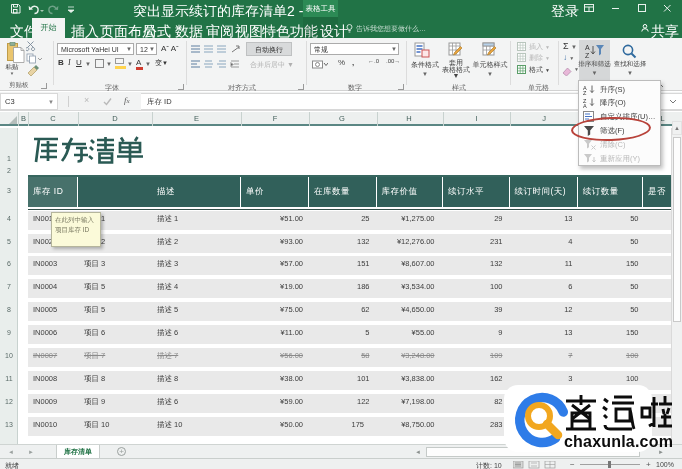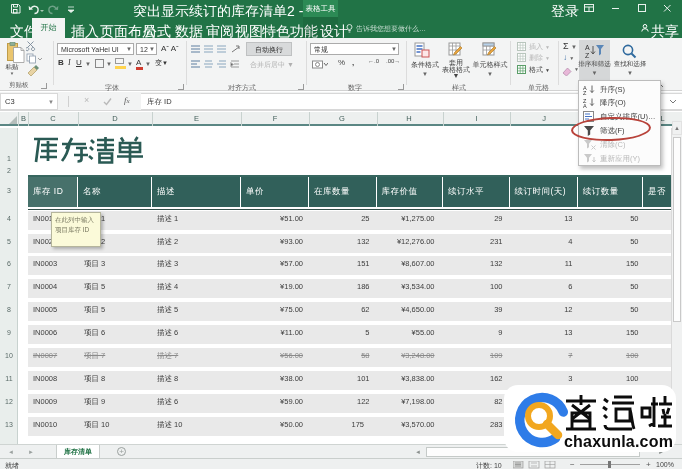--- a/index.html
+++ b/index.html
@@ -300,21 +300,20 @@
       <path d="M29 9 h24 M39 3 L33 14 M36.5 9 C35 17 33 21 29 26 M43 13 h11 M48.5 13 v11 c0 2.5 -2 2.5 -4 2.5 M41 20 h14"></path>
       <path d="M58 5 l3 3 M57 12 l3 3 M56 21 l3.5 3 M64 5 h17 M64 10 h17 M64 15 h17 M72.5 2 v13 M66.5 18.5 h12.5 v9 h-12.5 z M66.5 23 h12.5"></path>
       <path d="M88 2.5 l2.5 4 M104.5 2 l-2.5 4 M87 8 h20 v9 h-20 z M87 12.5 h20 M97 8 v9 M84 21.5 h26 M97 17 v11"></path>
     </g>
   </svg>
   <div class="abs" style="left:28px;top:47px;width:643px;height:2px;background:#37665f"></div>
 
   <div class="abs" style="left:28px;top:49px;width:654px;height:30px;background:#31605a">
       <div style="position:absolute;left:0;top:31.5px;width:643px;height:1.5px;background:#334f4a"></div>
     <div class="hc" style="left:0;width:50px;background:#47716b;border-right:1.5px solid #fff">库存 ID</div>
-    <div class="hc" style="left:50px;width:74px;border-right:1.5px solid #fff">名称</div>
     <div class="hc" style="left:124px;width:89px;border-right:1.5px solid #fff">描述</div>
     <div class="hc" style="left:213px;width:68px;border-right:1.5px solid #fff">单价</div>
     <div class="hc" style="left:281px;width:67.5px;border-right:1.5px solid #fff">在库数量</div>
     <div class="hc" style="left:348.5px;width:66.5px;border-right:1.5px solid #fff">库存价值</div>
     <div class="hc" style="left:415px;width:66.5px;border-right:1.5px solid #fff">续订水平</div>
     <div class="hc" style="left:481.5px;width:68.2px;border-right:1.5px solid #fff">续订时间(天)</div>
     <div class="hc" style="left:549.7px;width:65.3px;border-right:1.5px solid #fff">续订数量</div>
     <div class="hc" style="left:615px;width:39px">是否</div>
   </div>
 
@@ -416,21 +415,21 @@
     <div class="c r" style="left:414.5px;width:60px">82</div>
       <div class="c r" style="left:484.5px;width:60px">3</div>
       <div class="c r" style="left:550.5px;width:60px">50</div>
   </div>
   <div class="row" style="top:288.5px">
     <div class="c" style="left:5px">IN0010</div>
       <div class="c" style="left:56px">项目 10</div>
       <div class="c" style="left:129px">描述 10</div>
     <div class="c r" style="left:215px;width:60px">¥50.00</div>
       <div class="c r" style="left:276px;width:60px">175</div>
-      <div class="c r" style="left:336.5px;width:70px">¥3,570.00</div>
+      <div class="c r" style="left:336.5px;width:70px">¥8,750.00</div>
     <div class="c r" style="left:414.5px;width:60px">283</div>
       <div class="c r" style="left:484.5px;width:60px">8</div>
       <div class="c r" style="left:550.5px;width:60px">50</div>
   </div>
 
   <div class="abs" style="left:671px;top:0;width:11px;height:316px;background:#f0f1f1;border-left:1px solid #dadada"></div>
   <div class="abs" style="left:672px;top:-7px;width:10px;height:14px;background:#f0f1f1;border:1px solid #e2e2e2;color:#777;font-size:6px;text-align:center;line-height:13px">▲</div>
   <div class="abs" style="left:673px;top:9px;width:8px;height:185px;background:#fdfdfd;border:1px solid #c9c9c9"></div>
 
   <div class="abs" style="left:51px;top:84px;width:50px;height:35px;background:#fbfad9;border:1px solid #b5b59c;box-shadow:2px 2px 3px rgba(0,0,0,0.25);z-index:5">
@@ -506,21 +505,21 @@
     <svg style="position:absolute;left:4px;top:2px" width="13" height="11" viewBox="0 0 13 11">
         <path d="M1 1 h8 l-3 3.8 v3.4 l-2 1.3 v-4.7 z" fill="#c9c9c9"></path>
         <path d="M11 4 v5 m0 0 l-1.5 -1.7 m1.5 1.7 l1.5 -1.7" stroke="#c9c9c9" stroke-width="1"></path>
       </svg>
     <span class="tx">重新应用(Y)</span>
   </div>
 </div>
 
 <div class="abs" style="left:571px;top:117px;width:80px;height:24px;border:2px solid #b8423a;border-radius:50%;transform:rotate(-2deg);z-index:11"></div>
 
-<div class="abs" id="wm" style="left:504px;top:384.5px;width:172px;height:67px;background:#fff;border-radius:14px;z-index:20">
+<div class="abs" id="wm" style="left:504px;top:384.5px;width:148px;height:67px;background:#fff;border-radius:14px;z-index:20">
   <svg style="position:absolute;left:8px;top:4px" width="60" height="62" viewBox="0 0 60 62">
     <path d="M 51.3 23.0 A 22.5 22.5 0 1 0 43.5 49.2" fill="none" stroke="#2e7ce8" stroke-width="9.5" stroke-linecap="round"></path>
     <circle cx="27" cy="27" r="11" fill="none" stroke="#f2a71f" stroke-width="6"></circle>
     <path d="M35 35 L46 46" stroke="#f2a71f" stroke-width="8.5" stroke-linecap="round"></path>
   </svg>
   <svg style="position:absolute;left:60px;top:8px" width="108" height="40" viewBox="0 0 108 40">
     <g stroke="#0c0c0c" stroke-width="2.9" fill="none">
       <path d="M2 8 h30 M17 2 v10 M8 12 l18 14 M26 12 l-18 14 M8 20 h18 v16 h-18 z M8 28 h18 M2 36 h30"></path>
       <path d="M40 6 l4 3 M39 14 l4 3 M40 22 l3 3 M41 32 c0 3 2 4 5 4 h22 M50 4 h18 M48 10 h22 M52 16 h14 v12 h-14 z M66 16 c2 8 2 14 4 20"></path>
       <path d="M78 15 h8 v9 h-8 z M90 4 v30 M87 11 h7 M90 30 l-5 3 M101 3 v7 M95 11 h13 M99 16 l1 5 M105 15 l-2 6 M97 24 h10 M94 33 h14 M101 21 v12"></path>

